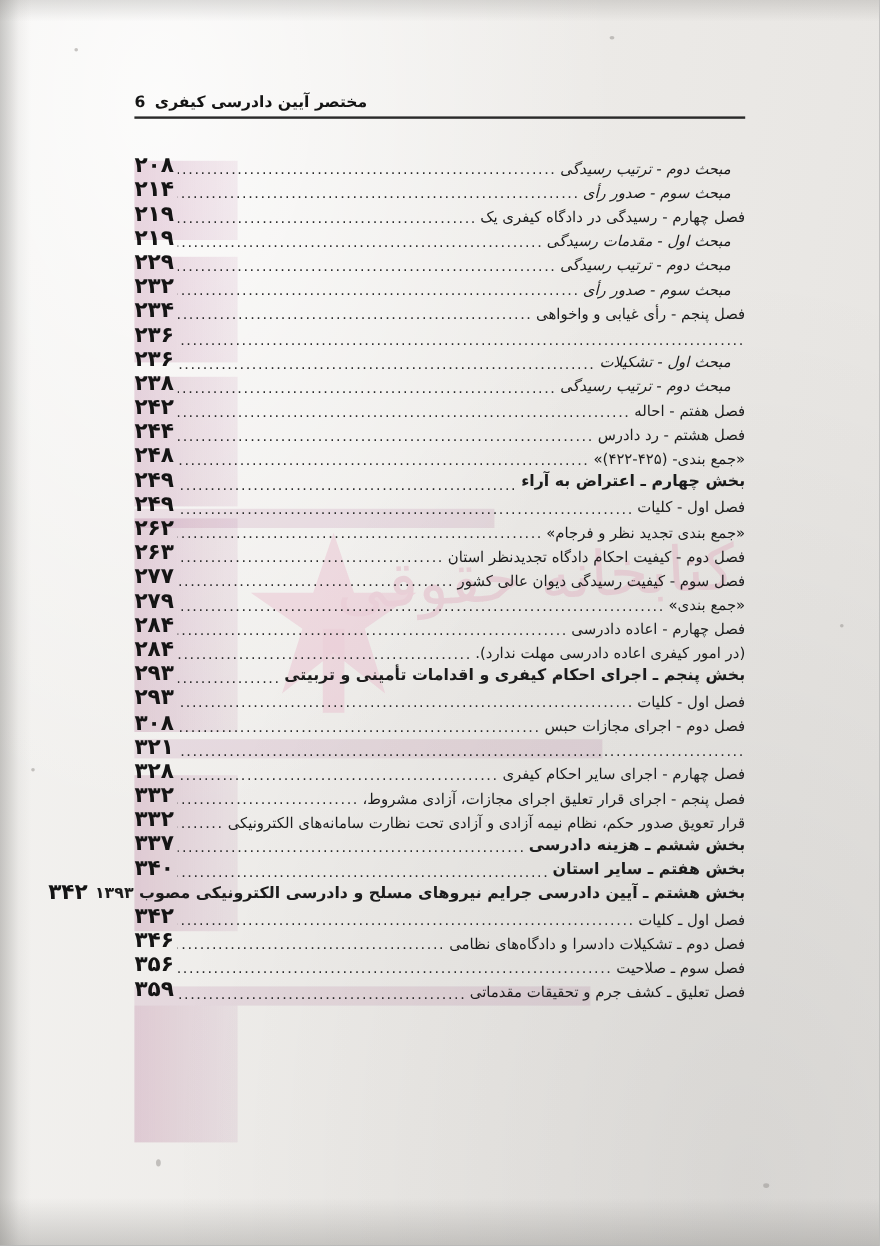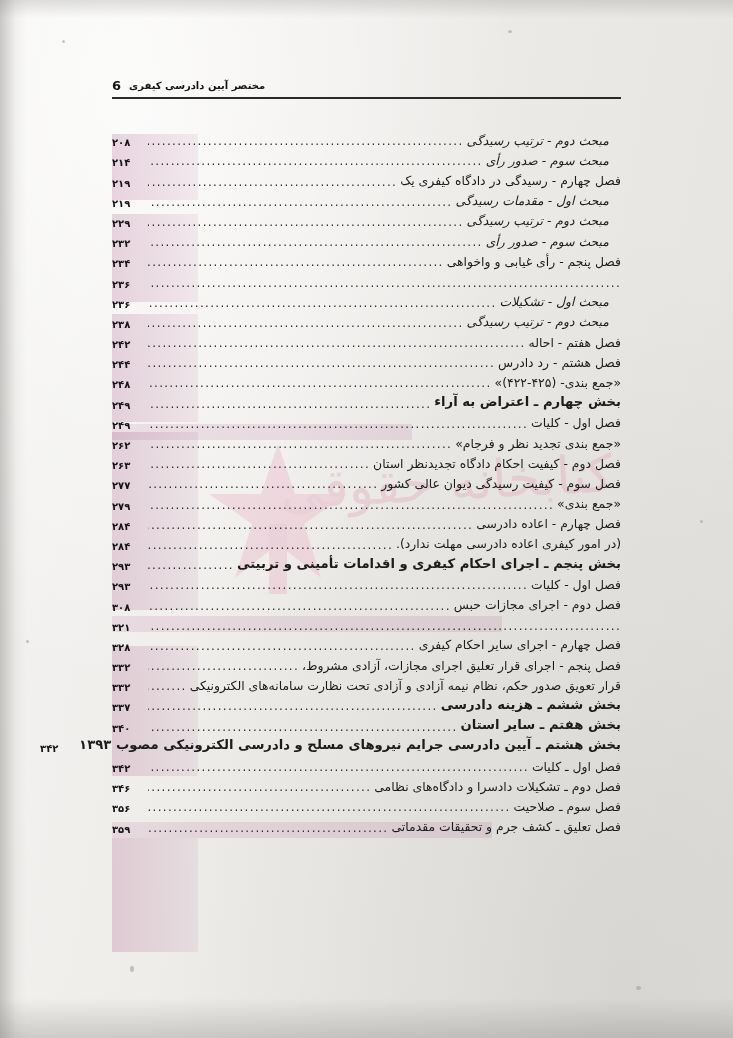--- a/index.html
+++ b/index.html
@@ -69,21 +69,21 @@
     direction: rtl;
   }
   .header-line {
     display: flex;
     align-items: center;
     justify-content: flex-start;
     flex-direction: row-reverse;
     gap: 8px;
   }
   .header-title {
-    font-size: 10px;
+    font-size: 13px;
     font-weight: bold;
     color: #151515;
     letter-spacing: 0;
     text-align: right;
   }
   .header-folio {
     font-size: 13px;
     font-weight: bold;
     color: #151515;
   }
@@ -134,21 +134,21 @@
     letter-spacing: 1.3px;
     font-size: 12px;
     color: #2a2a2a;
     white-space: nowrap;
   }
   .toc-page {
     flex: 0 0 auto;
     padding-right: 2px;
     min-width: 34px;
     text-align: left;
-    font-size: 10px;
+    font-size: 18px;
     letter-spacing: .3px;
     color: #141414;
     font-weight: bold;
   }
   .toc-row.indent .toc-label { padding-right: 12px; font-style: italic; }
 
   
   .watermark {
     position: absolute;
     top: 430px;

